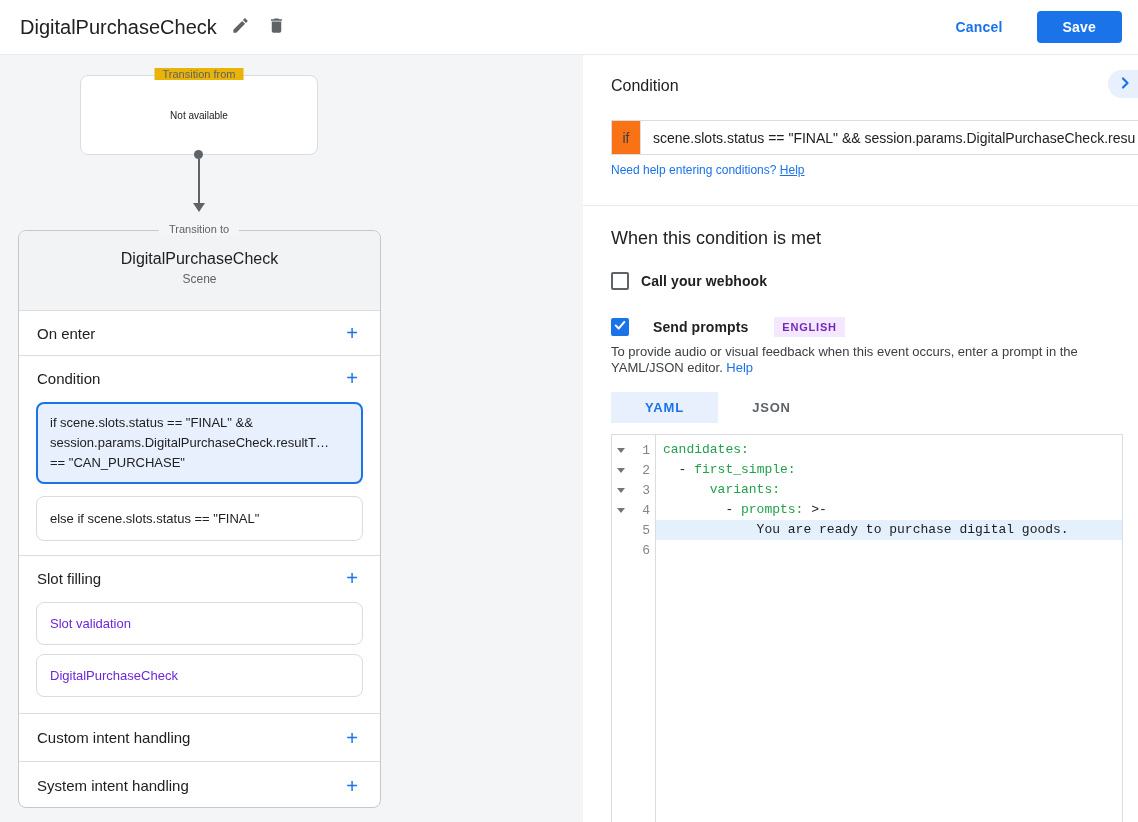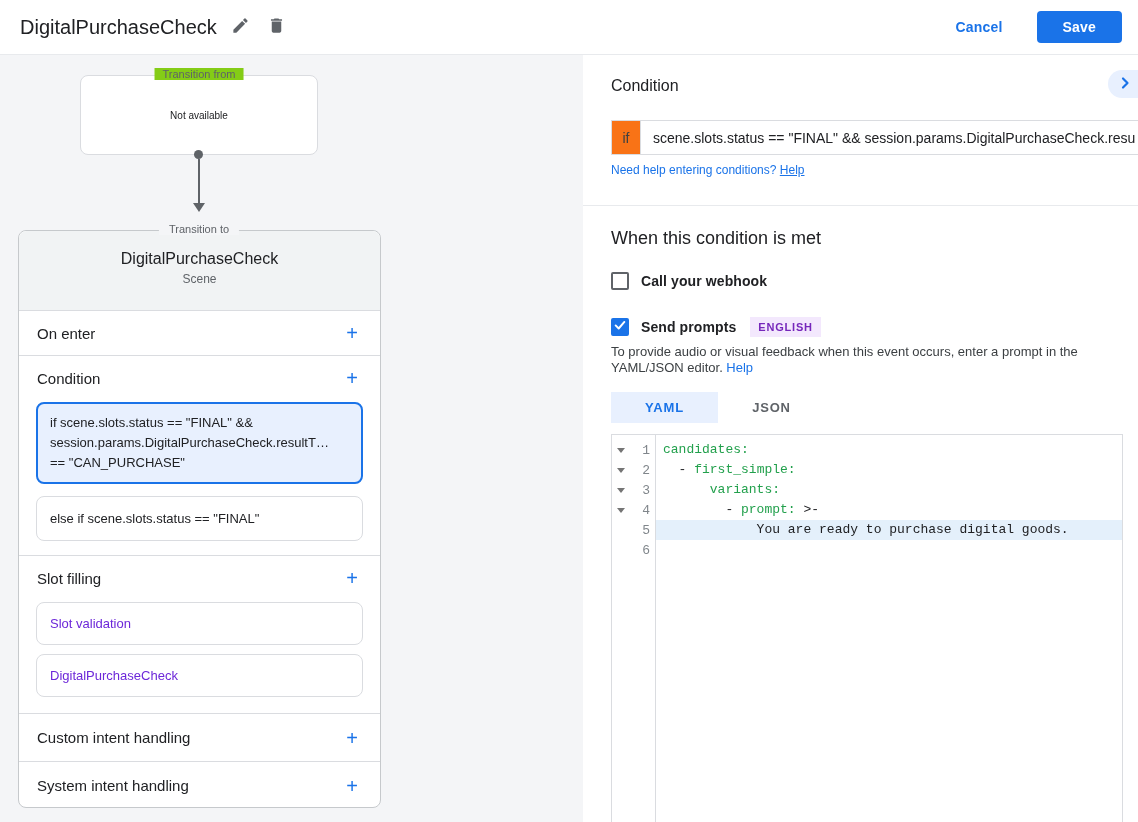--- a/index.html
+++ b/index.html
@@ -41,21 +41,21 @@
   .left-panel {
     position: absolute; top: 55px; left: 0; width: 583px; bottom: 0;
     background: #f4f5f7; overflow: hidden;
   }
   .tfrom-box {
     position: absolute; left: 80px; top: 20px; width: 238px; height: 80px;
     background: #fff; border: 1px solid #dadce0; border-radius: 8px;
   }
   .box-legend {
     position: absolute; top: -8px; left: 50%; transform: translateX(-50%);
-    background: #84cc16; padding: 0 8px; font-size: 11px; color: #5f6368;
+    background: #eab308; padding: 0 8px; font-size: 11px; color: #5f6368;
     white-space: nowrap;
   }
   .tfrom-value {
     position: absolute; top: 0; left: 0; right: 0; bottom: 0;
     display: flex; align-items: center; justify-content: center;
     font-size: 10px; color: #202124;
   }
   .conn-dot {
     position: absolute; left: 194px; top: 95px; width: 9px; height: 9px;
     border-radius: 50%; background: #5f6368;
@@ -153,21 +153,21 @@
     background: #e8eaed;
   }
   .met-heading {
     position: absolute; top: 173px; left: 28px; font-size: 18px;
     font-weight: normal; color: #202124;
   }
   .check-row {
     position: absolute; left: 28px; display: flex; align-items: center;
   }
   .check-row.webhook { top: 217px; }
-  .check-row.prompts { top: 262px; }
+  .check-row.prompts { top: 262px; gap: 12px; }
   .checkbox {
     width: 18px; height: 18px; border: 2px solid #5f6368; border-radius: 2px;
     background: #fff; cursor: pointer; flex: none;
   }
   .checkbox.checked {
     background: #1a73e8; border-color: #1a73e8;
     display: flex; align-items: center; justify-content: center;
   }
   .check-label {
     margin-left: 12px; font-size: 14px; font-weight: bold; color: #202124;
@@ -391,18 +391,18 @@
         </div>
       <div class="gutter-row">
           <span class="fold-cell"></span>
           <span class="lnum">6</span>
         </div>
     </div>
     <div class="code-area">
       <div class="code-line"><span class="tok-plain"></span><span class="tok-key">candidates:</span><span class="tok-plain"></span></div>
       <div class="code-line"><span class="tok-plain">  - </span><span class="tok-key">first_simple:</span><span class="tok-plain"></span></div>
       <div class="code-line"><span class="tok-plain">      </span><span class="tok-key">variants:</span><span class="tok-plain"></span></div>
-      <div class="code-line"><span class="tok-plain">        - </span><span class="tok-key">prompt:</span><span class="tok-plain"> &gt;-</span></div>
+      <div class="code-line"><span class="tok-plain">        - </span><span class="tok-key">prompts:</span><span class="tok-plain"> &gt;-</span></div>
       <div class="code-line hl"><span class="tok-plain">            You are ready to purchase digital goods.</span><span class="tok-key"></span><span class="tok-plain"></span></div>
       <div class="code-line"><span class="tok-plain"></span><span class="tok-key"></span><span class="tok-plain"></span></div>
     </div>
   </div>
 </div>
 
 </body></html>

